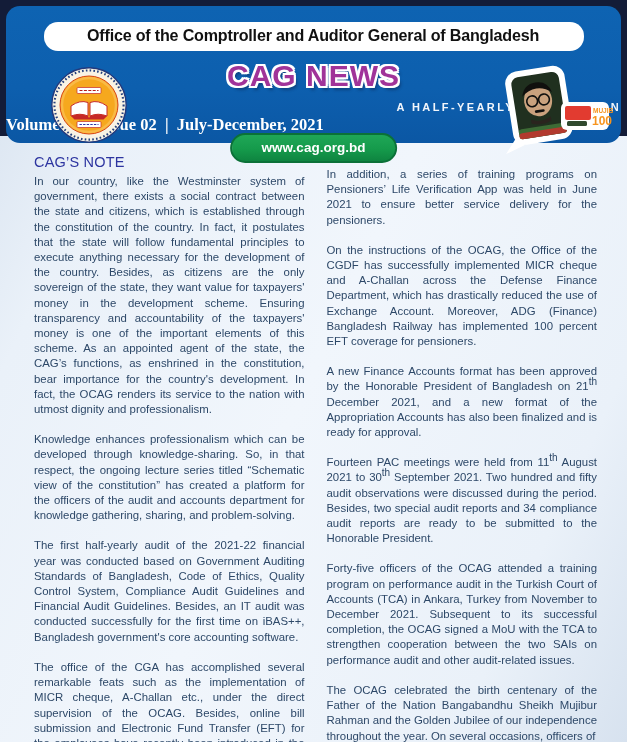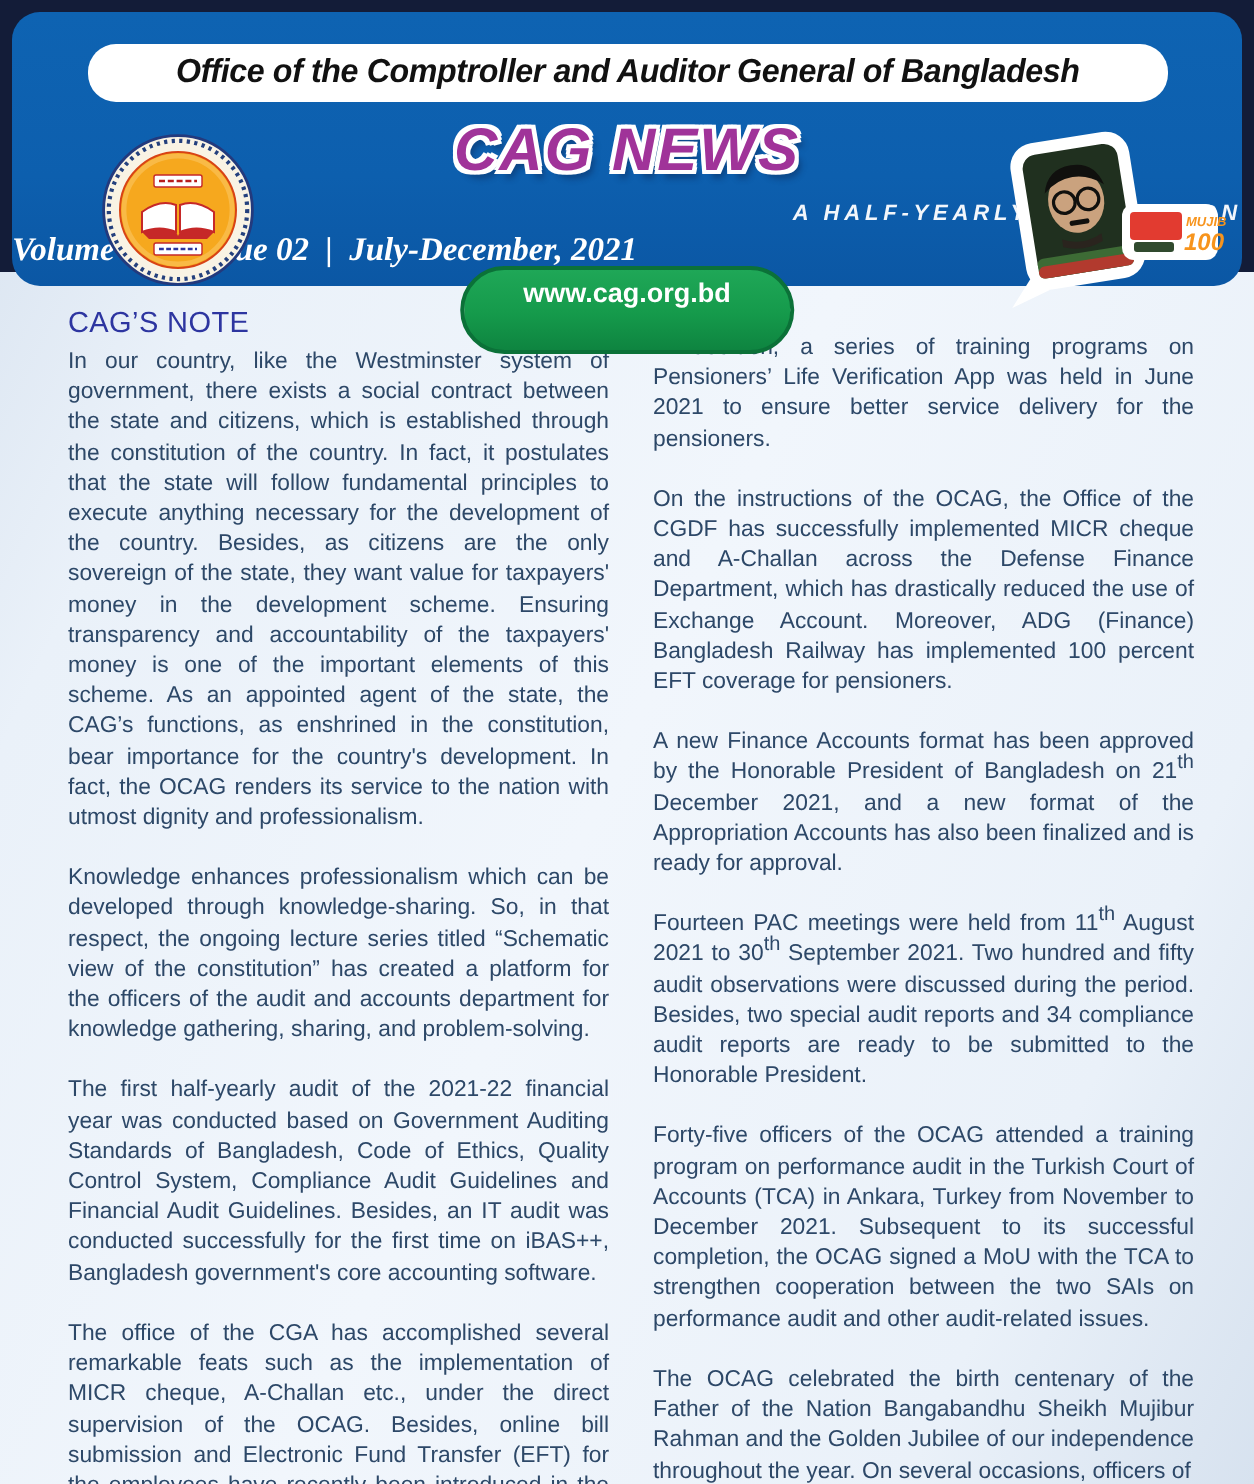--- a/index.html
+++ b/index.html
@@ -22,21 +22,20 @@
     top: 0; left: 0; right: 0;
     height: 136px;
     background: #131c38;
   }
   .header-banner {
     position: absolute;
     top: 6px; left: 6px; right: 6px;
     height: 137px;
     background: linear-gradient(180deg, #0e63b2 0%, #0d5fae 60%, #0b57a4 100%);
     border-radius: 14px;
-    font-style: italic;
   }
   .office-pill {
     margin: 16px auto 0;
     width: 540px;
     background: #ffffff;
     border-radius: 14px;
     padding: 4px 8px 5px;
     text-align: center;
   }
   .office-pill span {
@@ -81,21 +80,21 @@
   .mujib-logo { position: absolute; right: 8px; top: 56px; }
 
   .website-pill {
     position: absolute;
     left: 50%;
     transform: translateX(-50%);
     top: 133px;
     background: linear-gradient(180deg, #1fa757 0%, #159a4b 55%, #0e8440 100%);
     border: 2px solid #0b7138;
     border-radius: 999px;
-    padding: 3px 30px 19px;
+    padding: 3px 30px 5px;
     cursor: pointer;
     z-index: 5;
   }
   .website-pill span {
     color: #ffffff;
     font-weight: bold;
     font-size: 13.5px;
   }
 
   

